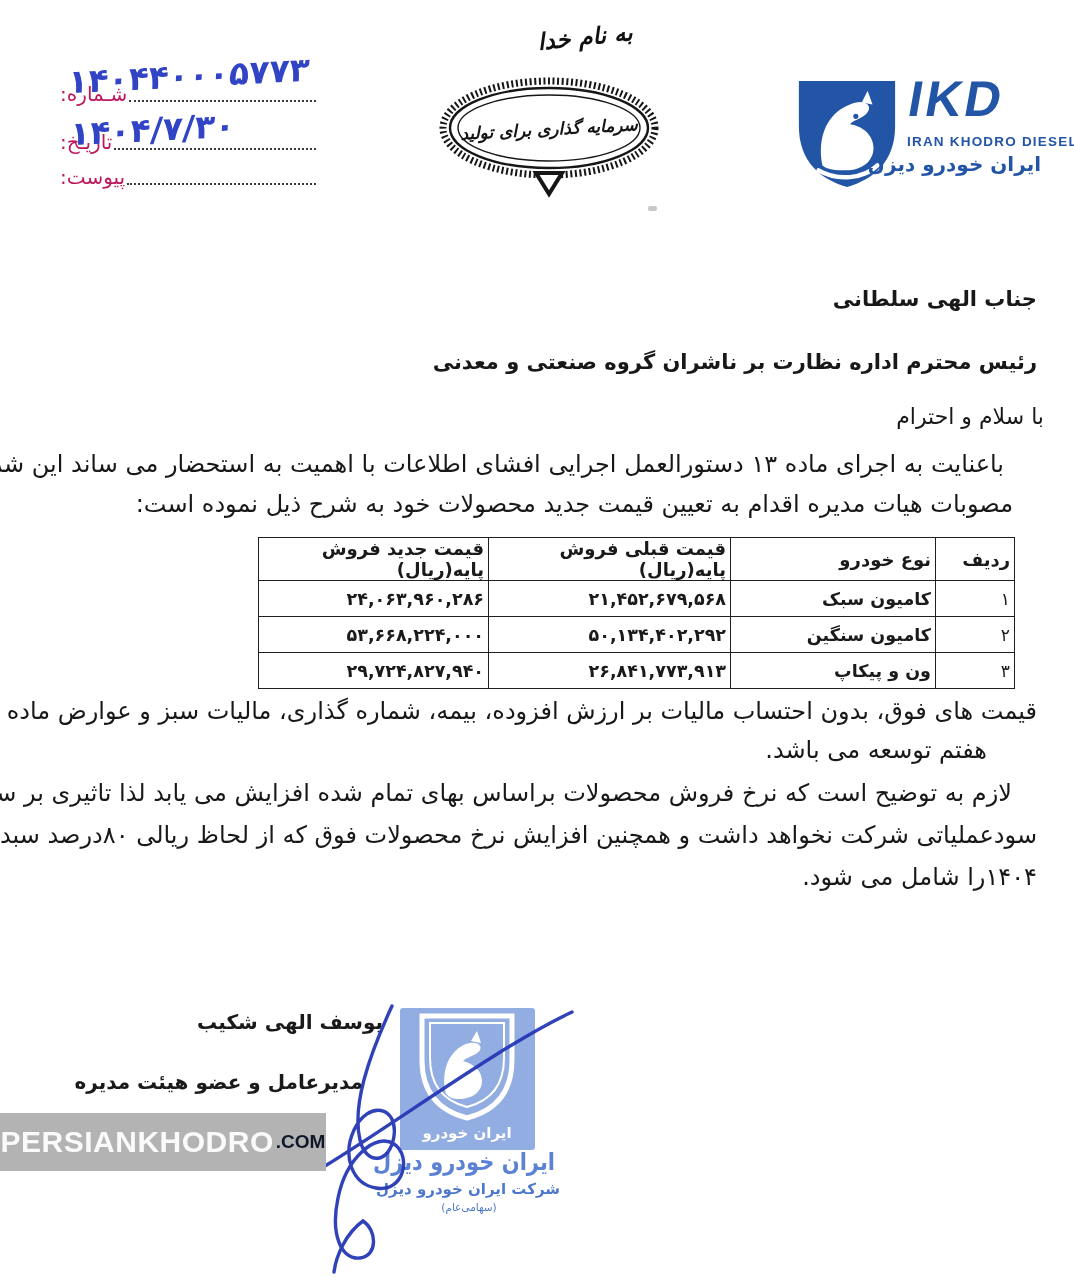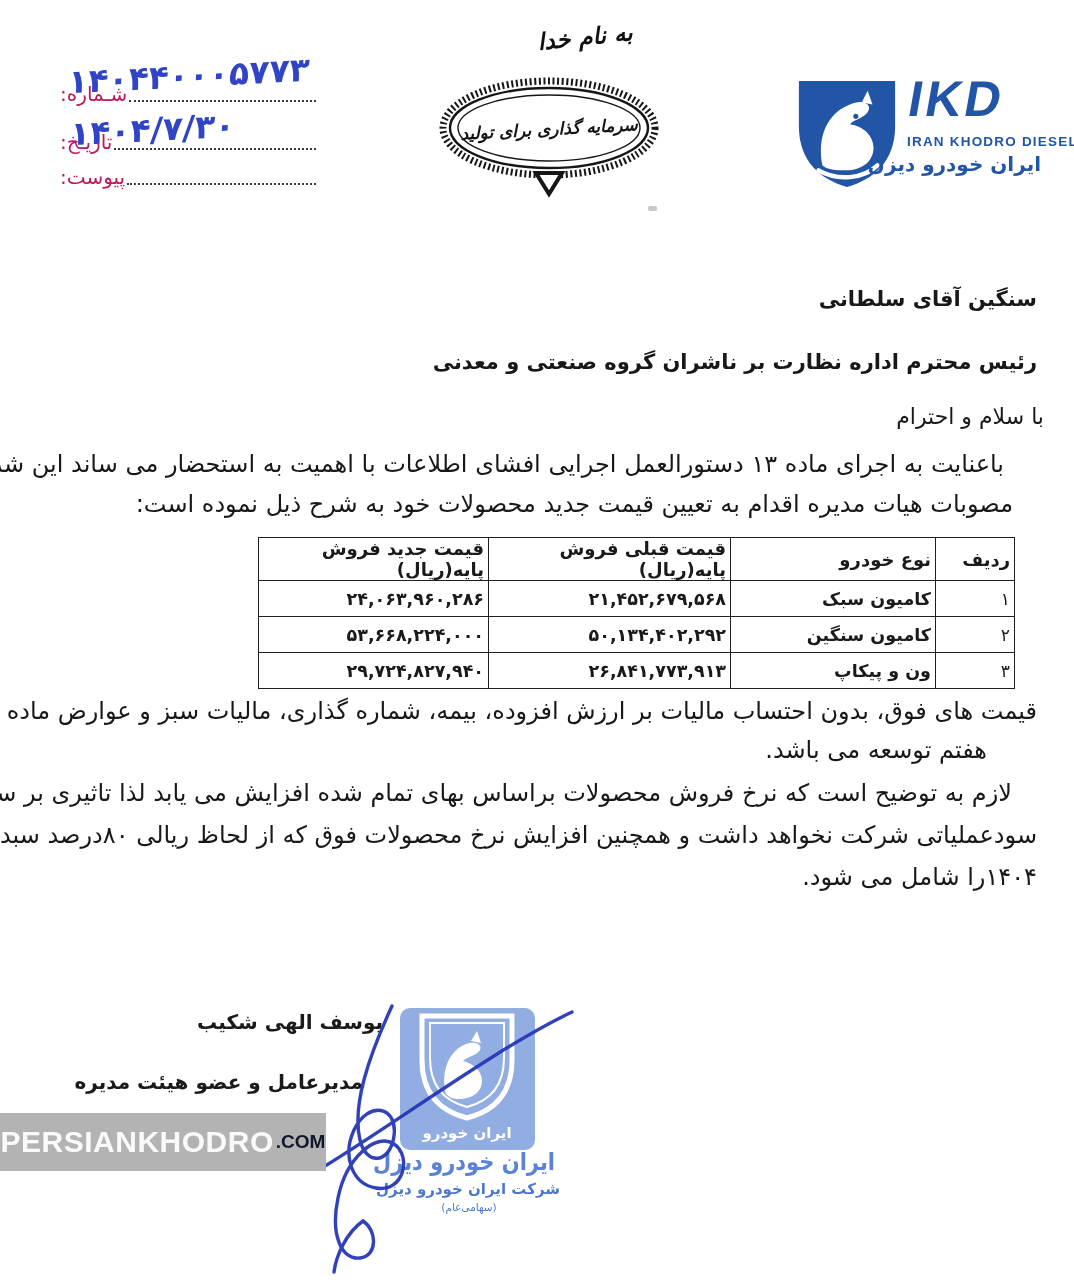--- a/index.html
+++ b/index.html
@@ -26,21 +26,21 @@
   .b{font-weight:bold;}
   
   table.price{position:absolute;left:258px;top:537px;border-collapse:collapse;direction:rtl;table-layout:fixed;}
   table.price th,table.price td{border:1.6px solid #1f1f1f;text-align:right;vertical-align:middle;padding:0 4px;overflow:hidden;}
   table.price th{height:41px;font-size:18px;font-weight:bold;}
   table.price td{height:35px;font-size:17.5px;font-weight:bold;}
   table.price td.radif{font-weight:normal;font-size:17px;}
   
   .sig-name{position:absolute;right:691px;top:1010px;font-size:20px;font-weight:bold;direction:rtl;white-space:nowrap;}
   .sig-title{position:absolute;right:711px;top:1070px;font-size:20px;font-weight:bold;direction:rtl;white-space:nowrap;}
-  .stamp-square{position:absolute;left:400px;top:1008px;width:135px;height:142px;background:#7b9cdb;opacity:.82;border-radius:10px;}
+  .stamp-square{position:absolute;left:400px;top:1008px;width:135px;height:142px;background:#7b9cdb;opacity:.82;border-radius:3px;}
   .stamp-big-word{position:absolute;left:383px;top:1150px;width:172px;text-align:center;font-size:21px;font-weight:bold;color:#5b82d4;direction:rtl;transform:scaleY(1.12);white-space:nowrap;}
   .stamp-co{position:absolute;left:378px;top:1180px;width:182px;text-align:center;font-size:15px;font-weight:bold;color:#4d78cc;direction:rtl;white-space:nowrap;}
   .stamp-type{position:absolute;left:378px;top:1201px;width:182px;text-align:center;font-size:10.5px;color:#4d78cc;direction:rtl;}
   .signature-svg{position:absolute;left:280px;top:988px;}
   
   .watermark{position:absolute;left:0;top:1113px;width:326px;height:58px;background:#b3b3b3;display:flex;align-items:center;justify-content:center;font-family:"Liberation Sans",sans-serif;}
   .wm-main{color:#fafafa;font-size:30px;font-weight:bold;letter-spacing:.5px;}
   .wm-tld{color:#0f172a;font-size:19px;font-weight:bold;margin-left:2px;}
   .artifact{position:absolute;left:648px;top:206px;width:9px;height:5px;background:#9a9a9a;opacity:.55;border-radius:2px;}
 </style>
@@ -81,21 +81,21 @@
       <circle cx="64" cy="42" r="2.6" fill="#2355a7"></circle>
       <path d="M26,97 C45,108 72,106 86,92" stroke="#ffffff" stroke-width="4.5" fill="none" stroke-linecap="round"></path>
     </svg>
     <div class="logo-acronym">IKD</div>
     <div class="logo-en">IRAN KHODRO DIESEL</div>
     <div class="logo-fa">ایران خودرو دیزل</div>
   </div>
 
   <div class="artifact"></div>
 
-  <div class="line b" style="right:37px;top:287px;font-size:21px;">سنگین آقای سلطانی</div>
+  <div class="line b" style="right:37px;top:287px;font-size:21px;">جناب الهی سلطانی</div>
   <div class="line b" style="right:37px;top:350px;font-size:21px;">رئیس محترم اداره نظارت بر ناشران گروه صنعتی و معدنی</div>
   <div class="line" style="right:30px;top:404px;font-size:22px;">با سلام و احترام</div>
 
   <div class="line" style="right:70px;top:450px;">باعنایت به اجرای ماده ۱۳ دستورالعمل اجرایی افشای اطلاعات با اهمیت به استحضار می ساند این شرکت مطابق</div>
   <div class="line" style="right:61px;top:490px;">مصوبات هیات مدیره اقدام به تعیین قیمت جدید محصولات خود به شرح ذیل نموده است:</div>
 
   <table class="price">
     <colgroup>
         <col style="width:79px">
         <col style="width:205px">

